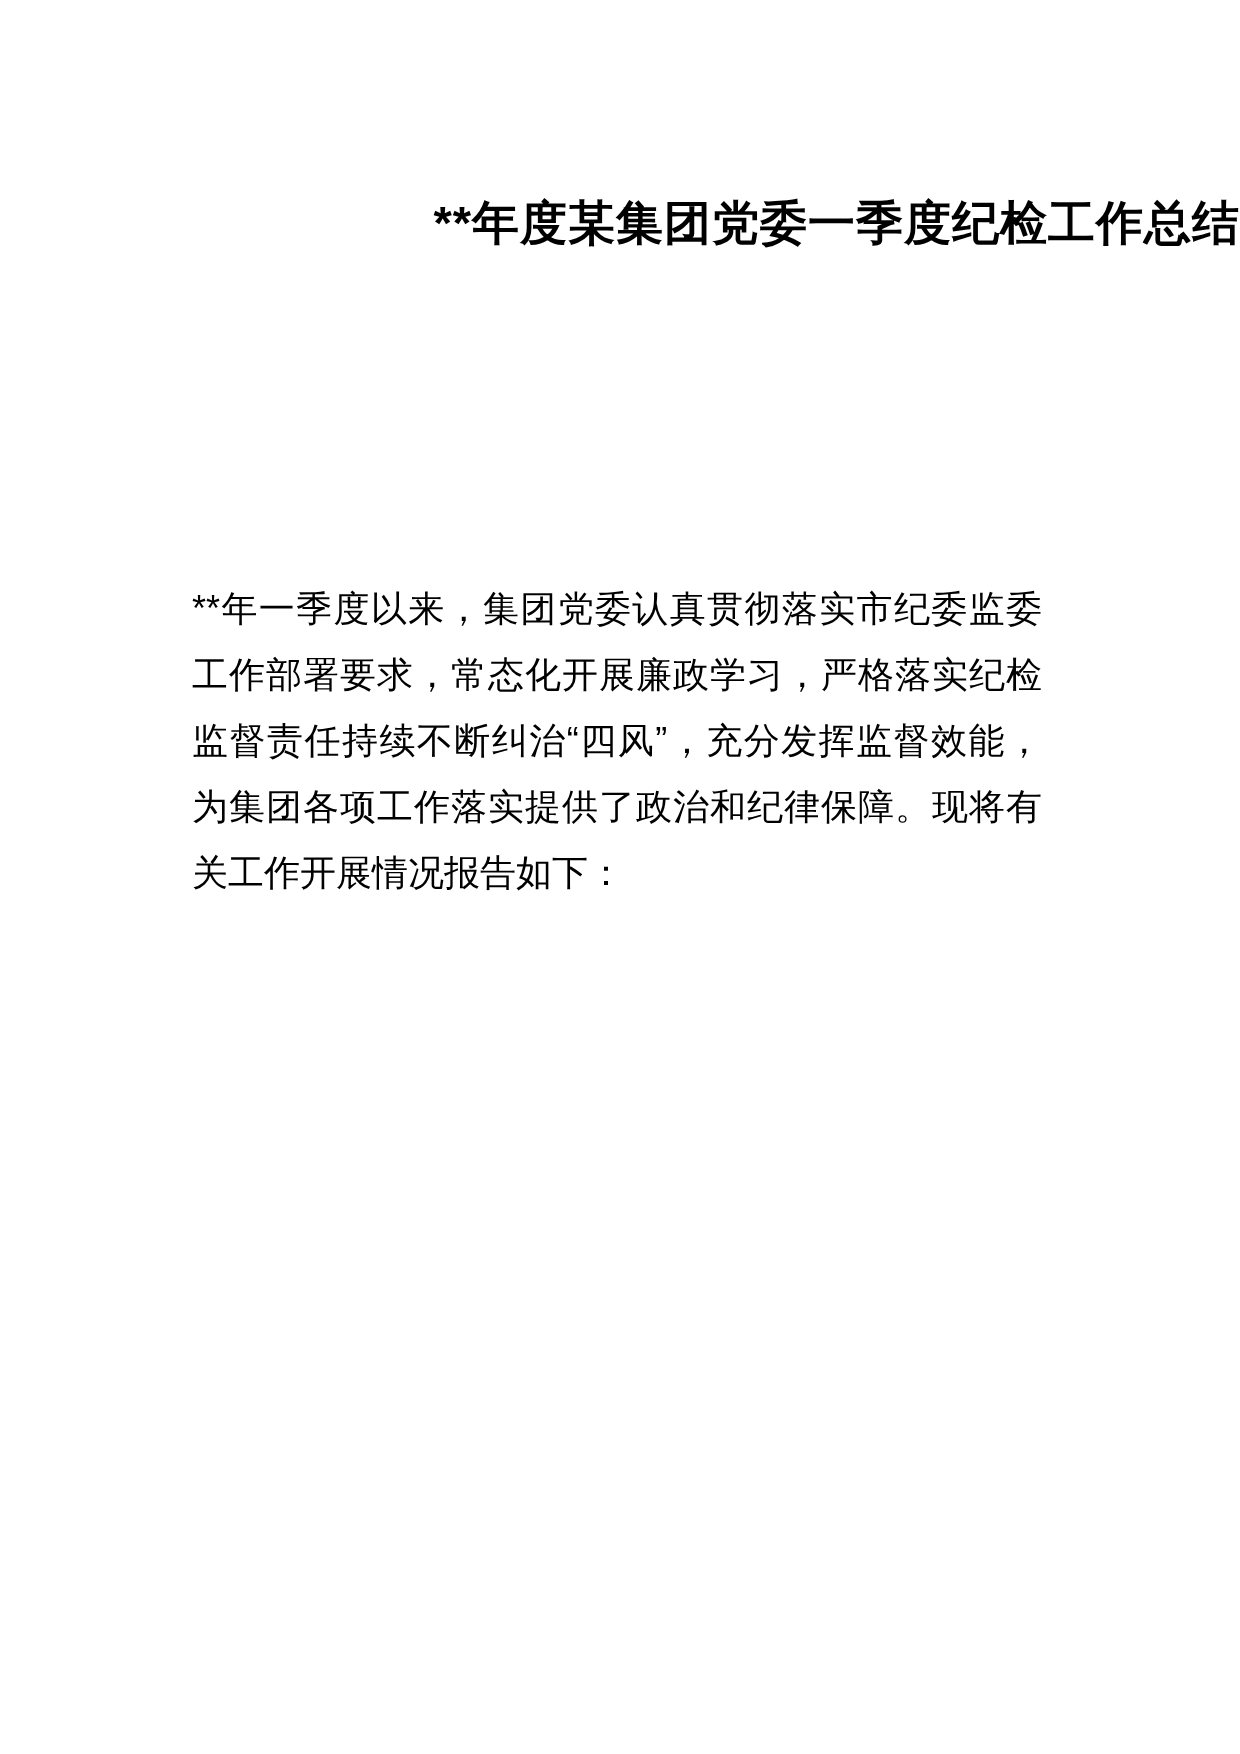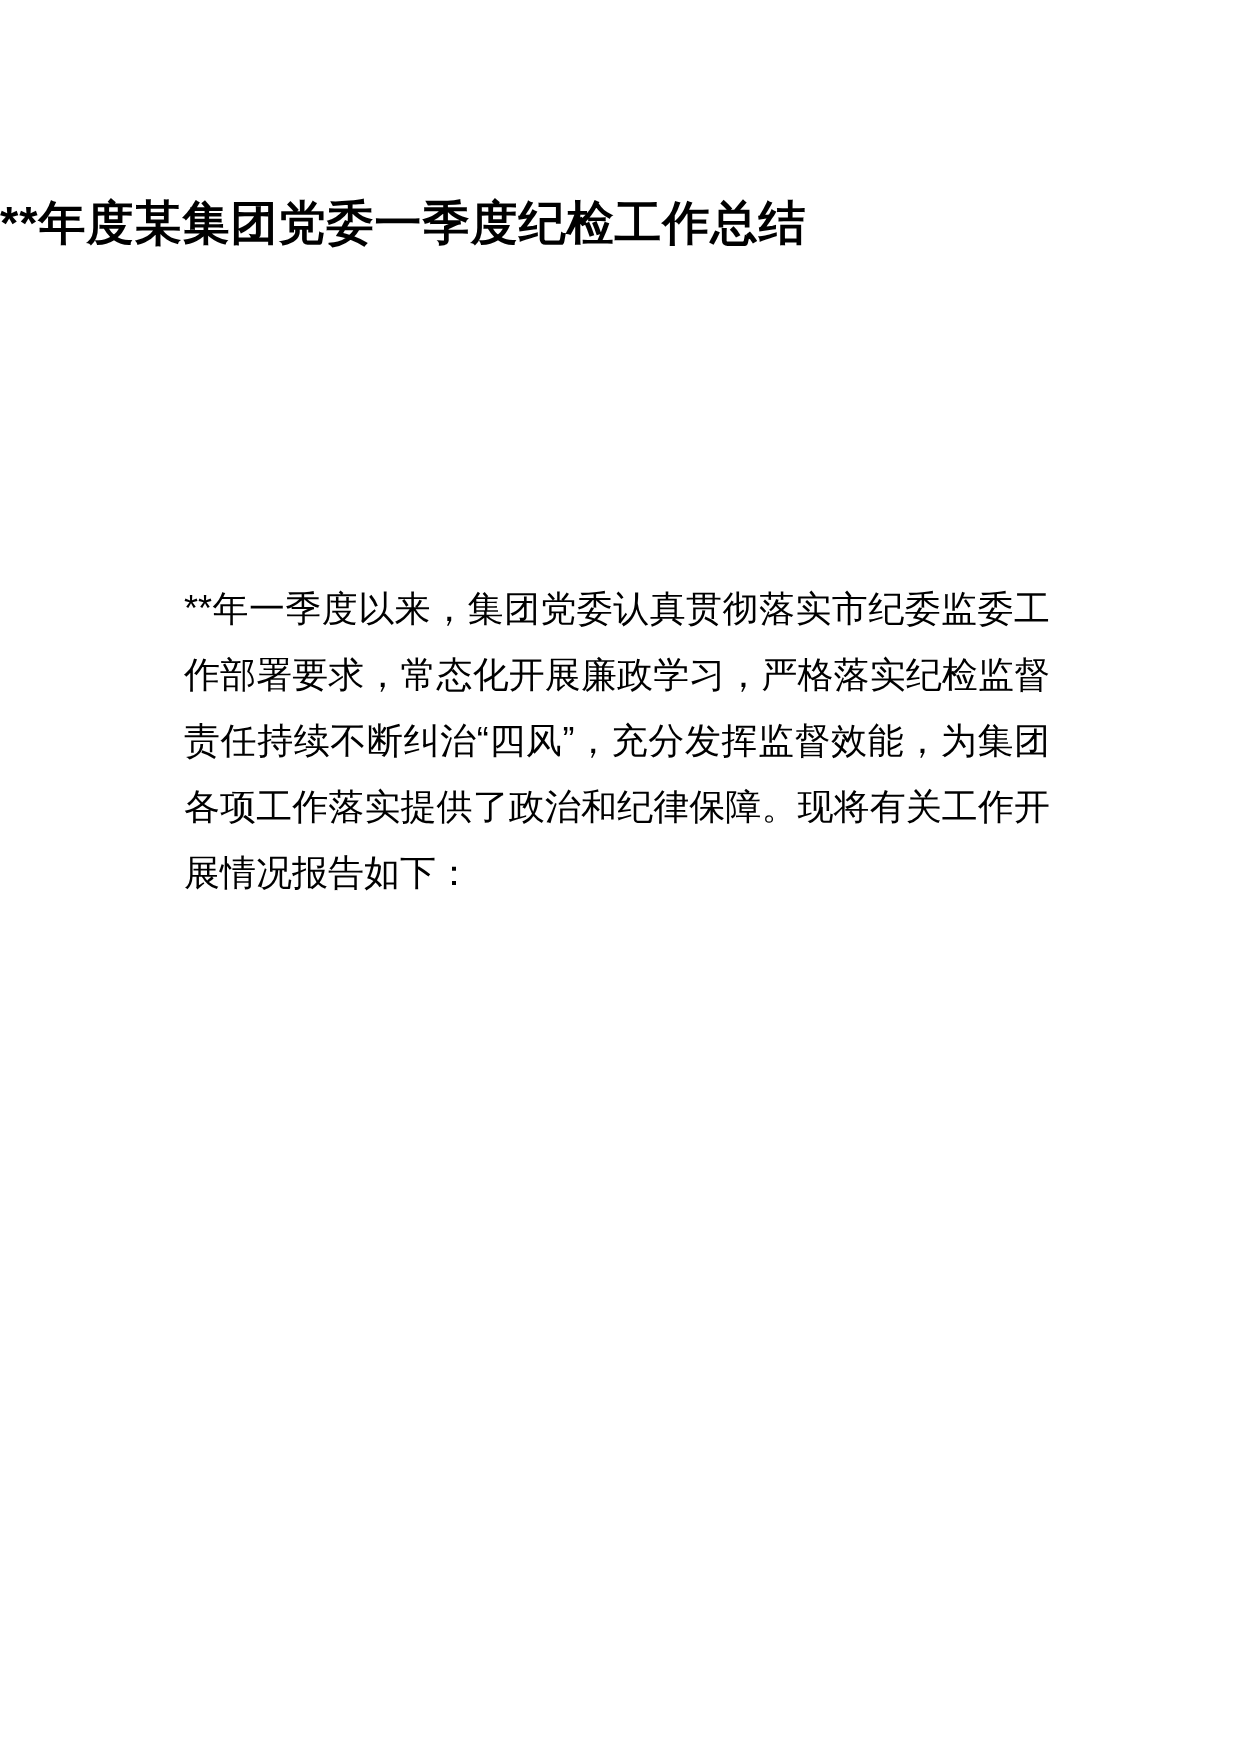--- a/index.html
+++ b/index.html
@@ -16,30 +16,30 @@
     overflow: hidden;
     font-family: "Liberation Sans", "DejaVu Sans", sans-serif;
     color: #000000;
   }
   .doc-title {
     margin: 0;
     padding-top: 192px;
     font-size: 47px;
     line-height: 62px;
     font-weight: 700;
-    text-align: left;
+    text-align: right;
     letter-spacing: 1px;
     color: #000000;
   }
   .doc-body {
     margin-left: 184px;
     width: 866px;
   }
   .doc-body p {
-    margin: 0;
+    margin: 8px;
     font-size: 36px;
     line-height: 66px;
     text-align: justify;
     text-justify: inter-ideograph;
     word-break: break-all;
     color: #000000;
   }
   .doc-body p.para-intro {
     margin-top: 322px;
   }

